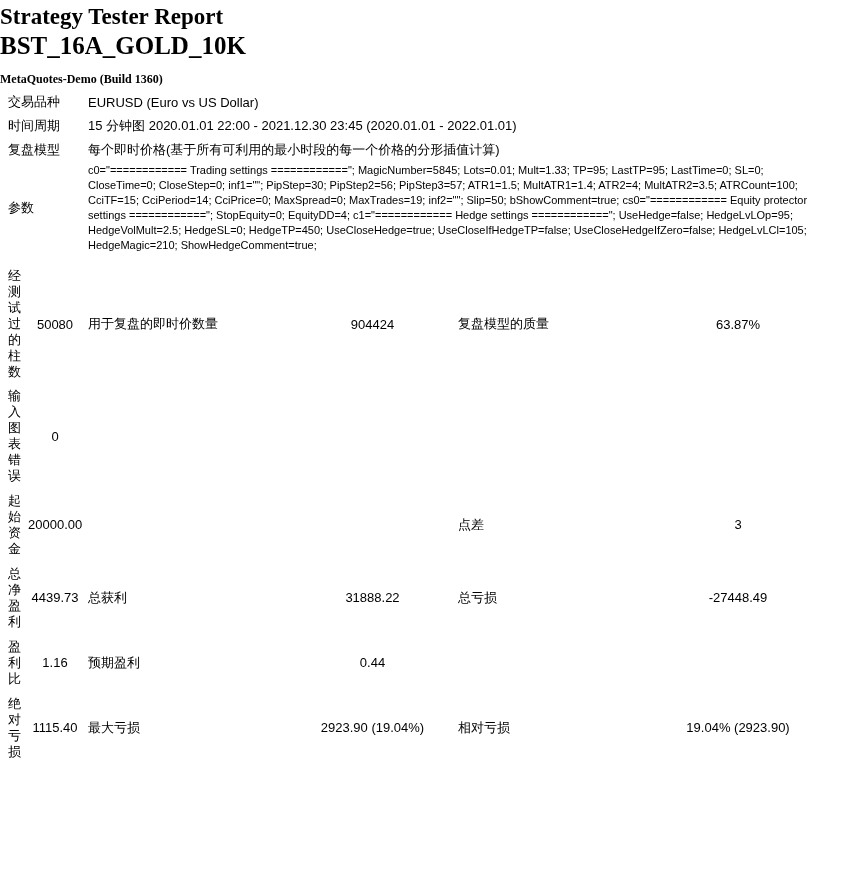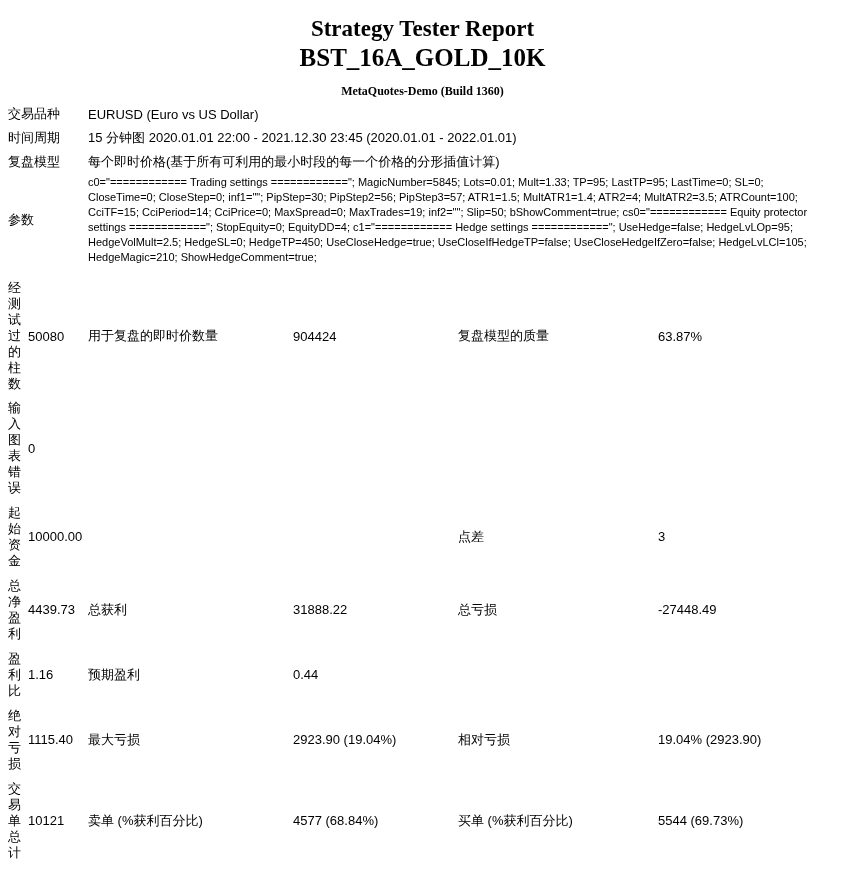--- a/index.html
+++ b/index.html
@@ -7,22 +7,21 @@
     padding: 0;
     background: #ffffff;
     width: 845px;
     height: 869px;
     overflow: hidden;
     color: #000000;
     font-family: "Liberation Sans", "DejaVu Sans", sans-serif;
   }
   
   .report-header {
-    text-align: center;
-    padding-top: 15px;
+    padding-top: 3px;
     font-family: "Liberation Serif", "DejaVu Serif", serif;
     font-weight: bold;
   }
   .report-title    { font-size: 23px; line-height: 28px; }
   .report-subtitle { font-size: 25px; line-height: 24px; margin-top: 3px; }
   .report-server   { font-size: 12px; line-height: 14px; margin-top: 14px; }
 
   
   table.report {
     margin-left: 5px;
@@ -51,21 +50,21 @@
   tr.spacer td { height: 10px; padding: 0; }
 
   
   td.vlabel { padding: 2px 0 2px 6px; }
   td.vlabel span {
     display: block;
     width: 14px;
     line-height: 16px;
     word-break: break-all;
   }
-  td.num  { text-align: left; white-space: nowrap; }
+  td.num  { text-align: center; white-space: nowrap; }
   td.mlbl { padding-left: 7px; white-space: nowrap; }
 
   tr.r0 { height: 120px; }
   tr.r1 { height: 104px; }
   tr.r2 { height: 73px; }
   tr.r3 { height: 73px; }
   tr.r4 { height: 57px; }
   tr.r5 { height: 73px; }
   tr.r6 { height: 89px; }
 </style>
@@ -126,21 +125,21 @@
       <td class="num">0</td>
       <td class="mlbl"></td>
       <td class="num"></td>
       <td class="mlbl"></td>
       <td class="num"></td>
     </tr>
     <tr class="r2">
       <td class="vlabel">
           <span>起始资金</span>
         </td>
-      <td class="num">10000.00</td>
+      <td class="num">20000.00</td>
       <td class="mlbl"></td>
       <td class="num"></td>
       <td class="mlbl">点差</td>
       <td class="num">3</td>
     </tr>
     <tr class="r3">
       <td class="vlabel">
           <span>总净盈利</span>
         </td>
       <td class="num">4439.73</td>
@@ -162,24 +161,14 @@
     <tr class="r5">
       <td class="vlabel">
           <span>绝对亏损</span>
         </td>
       <td class="num">1115.40</td>
       <td class="mlbl">最大亏损</td>
       <td class="num">2923.90 (19.04%)</td>
       <td class="mlbl">相对亏损</td>
       <td class="num">19.04% (2923.90)</td>
     </tr>
-    <tr class="r6">
-      <td class="vlabel">
-          <span>交易单总计</span>
-        </td>
-      <td class="num">10121</td>
-      <td class="mlbl">卖单 (%获利百分比)</td>
-      <td class="num">4577 (68.84%)</td>
-      <td class="mlbl">买单 (%获利百分比)</td>
-      <td class="num">5544 (69.73%)</td>
-    </tr>
   </tbody>
 </table>
 
 </body></html>

